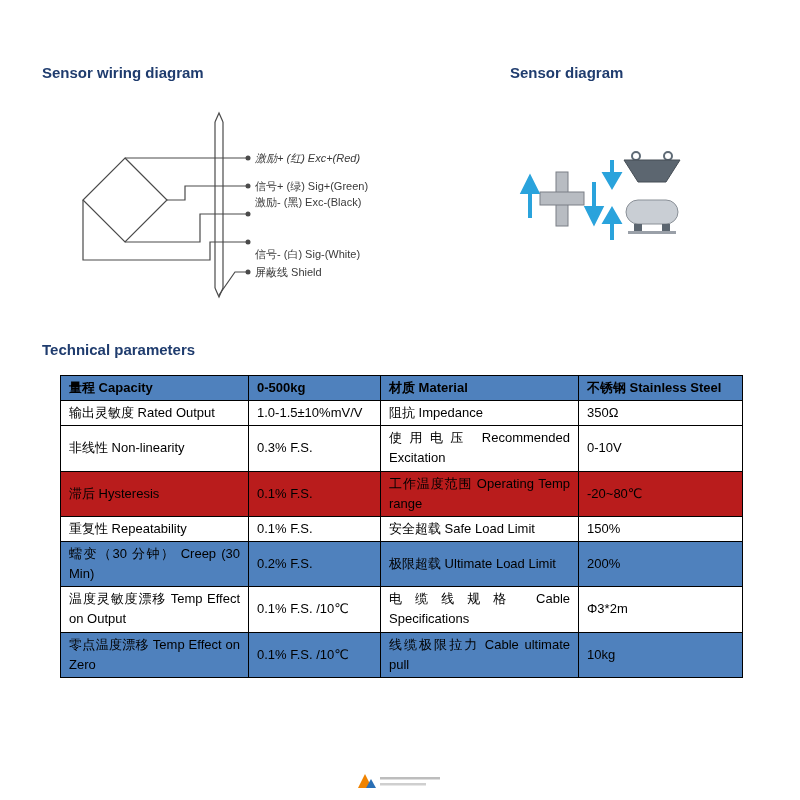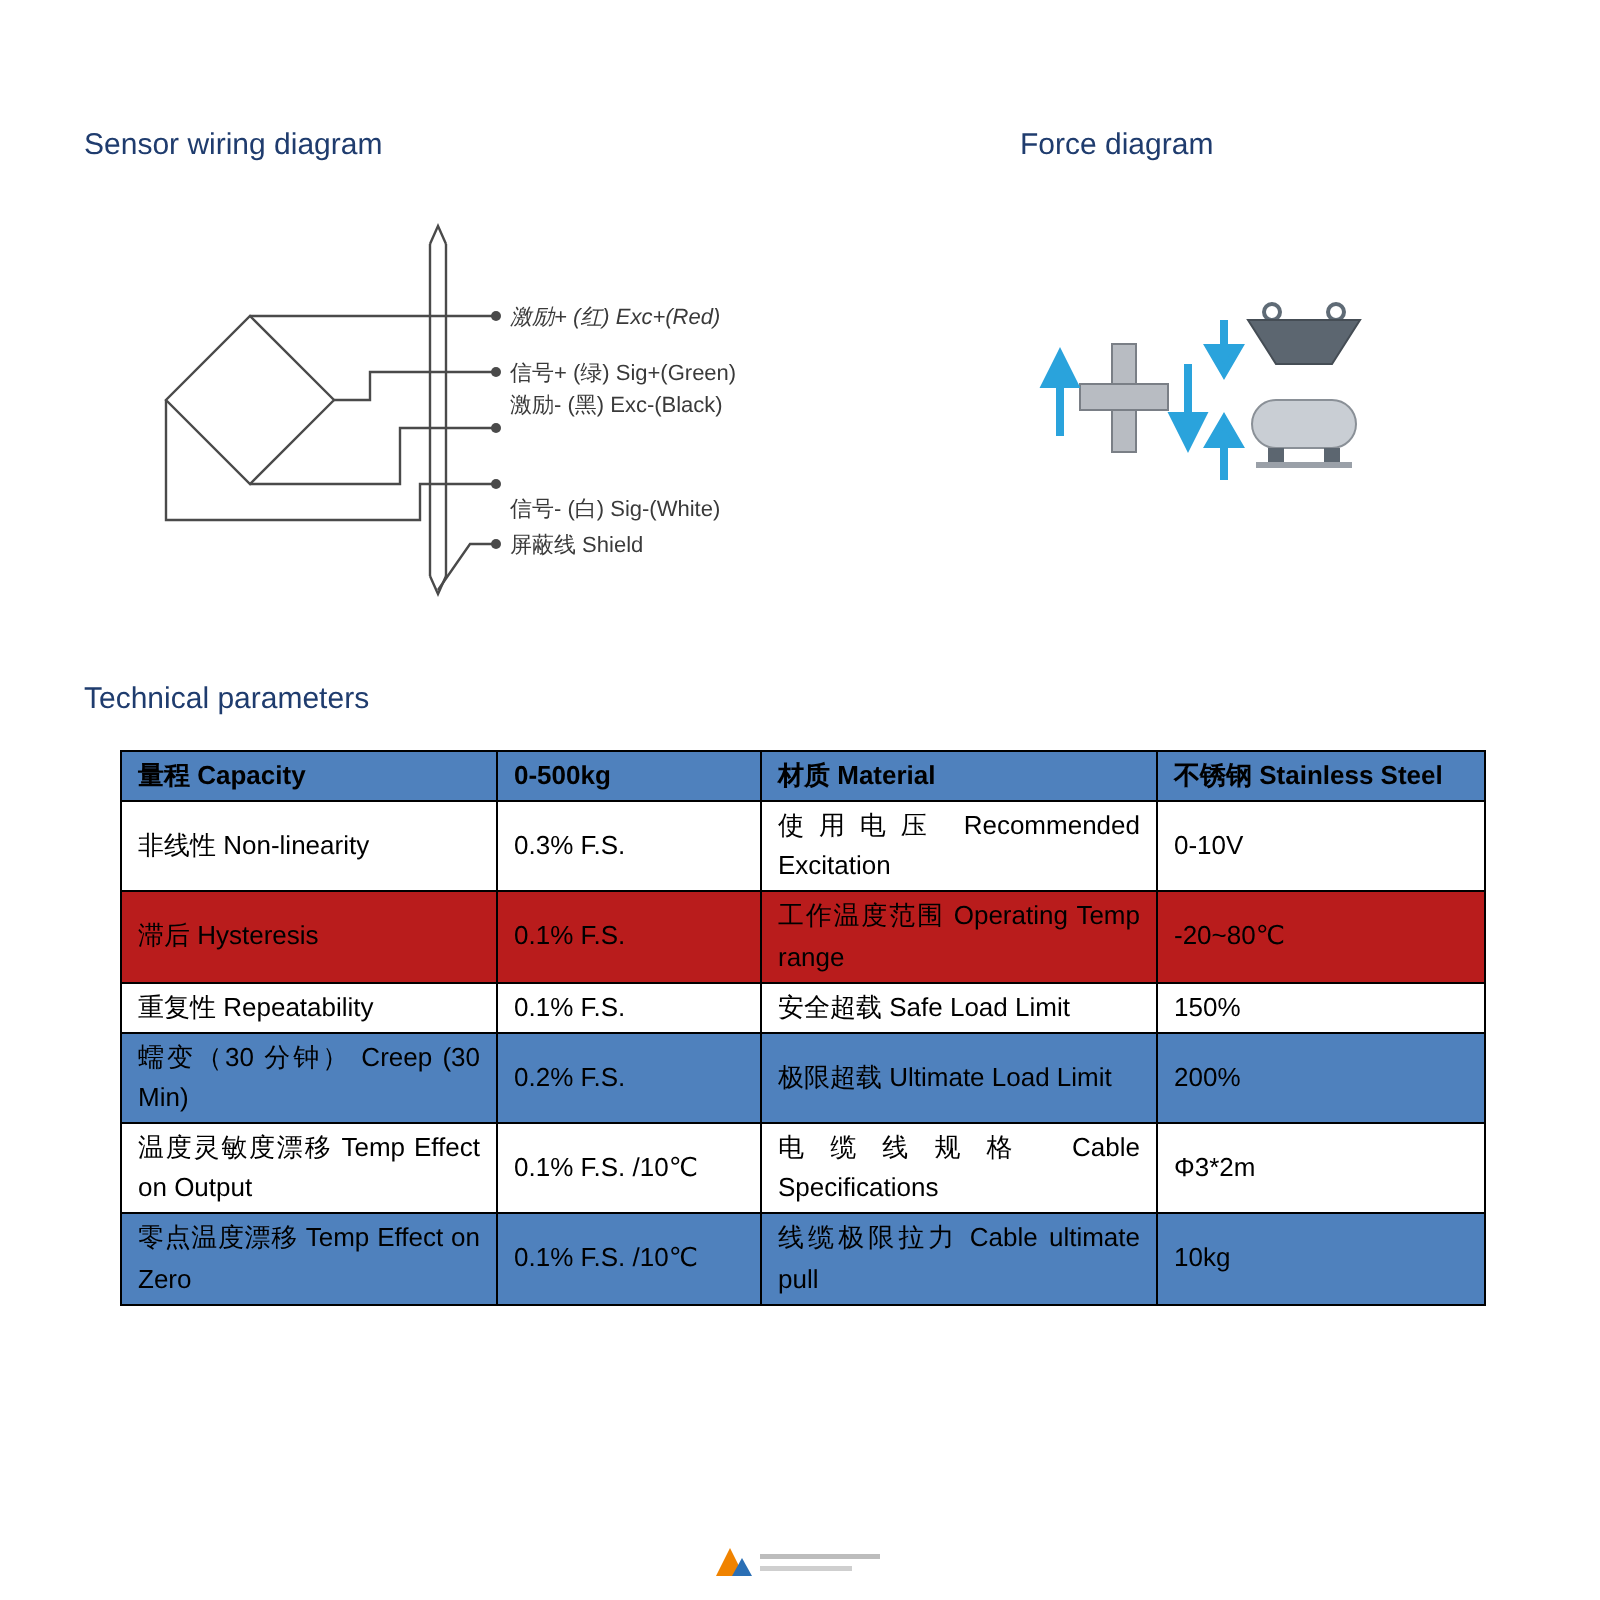--- a/index.html
+++ b/index.html
@@ -8,21 +8,21 @@
     position: relative;
     width: 800px;
     height: 800px;
     font-family: "Liberation Sans", "DejaVu Sans", sans-serif;
     color: #000;
     overflow: hidden;
   }
   .hd {
     position: absolute;
     font-size: 15px;
-    font-weight: normal;
+    font-weight: bold;
     color: #1f3c6e;
     white-space: nowrap;
   }
   .hd-wiring { left: 42px;  top: 64px; }
   .hd-force  { left: 510px; top: 64px; }
   .hd-tech   { left: 42px;  top: 341px; }
 
   .wiring {
     position: absolute;
     left: 60px; top: 110px;
@@ -64,21 +64,21 @@
   .footer-logo {
     position: absolute;
     left: 352px; top: 770px;
     width: 96px; height: 26px;
   }
 </style>
 </head>
 <body>
 
 <h2 class="hd hd-wiring">Sensor wiring diagram</h2>
-<h2 class="hd hd-force">Force diagram</h2>
+<h2 class="hd hd-force">Sensor diagram</h2>
 
 <div class="wiring">
   <svg width="345" height="195" viewBox="0 0 345 195">
     <g stroke="#4a4a4a" fill="none" stroke-width="1.2">
 
       <polygon points="65,48 107,90 65,132 23,90"></polygon>
 
       <path d="M155,12 L159,3 L163,12"></path>
       <line x1="155" y1="12" x2="155" y2="178"></line>
       <line x1="163" y1="12" x2="163" y2="178"></line>
@@ -154,20 +154,26 @@
     <col style="width:164px">
   </colgroup>
   <tbody id="params-body">
       <tr style="background: rgb(79, 129, 189); font-weight: bold;">
         <td>量程  Capacity</td>
         <td>0-500kg</td>
         <td>材质  Material</td>
         <td>不锈钢  Stainless Steel</td>
       </tr>
       <tr>
+        <td>输出灵敏度  Rated Output</td>
+        <td>1.0-1.5±10%mV/V</td>
+        <td>阻抗  Impedance</td>
+        <td>350Ω</td>
+      </tr>
+      <tr>
         <td>非线性  Non-linearity</td>
         <td>0.3% F.S.</td>
         <td>使用电压  Recommended Excitation</td>
         <td>0-10V</td>
       </tr>
       <tr style="background: #b91c1c;">
         <td>滞后  Hysteresis</td>
         <td>0.1% F.S.</td>
         <td>工作温度范围  Operating Temp range</td>
         <td>-20~80℃</td>

